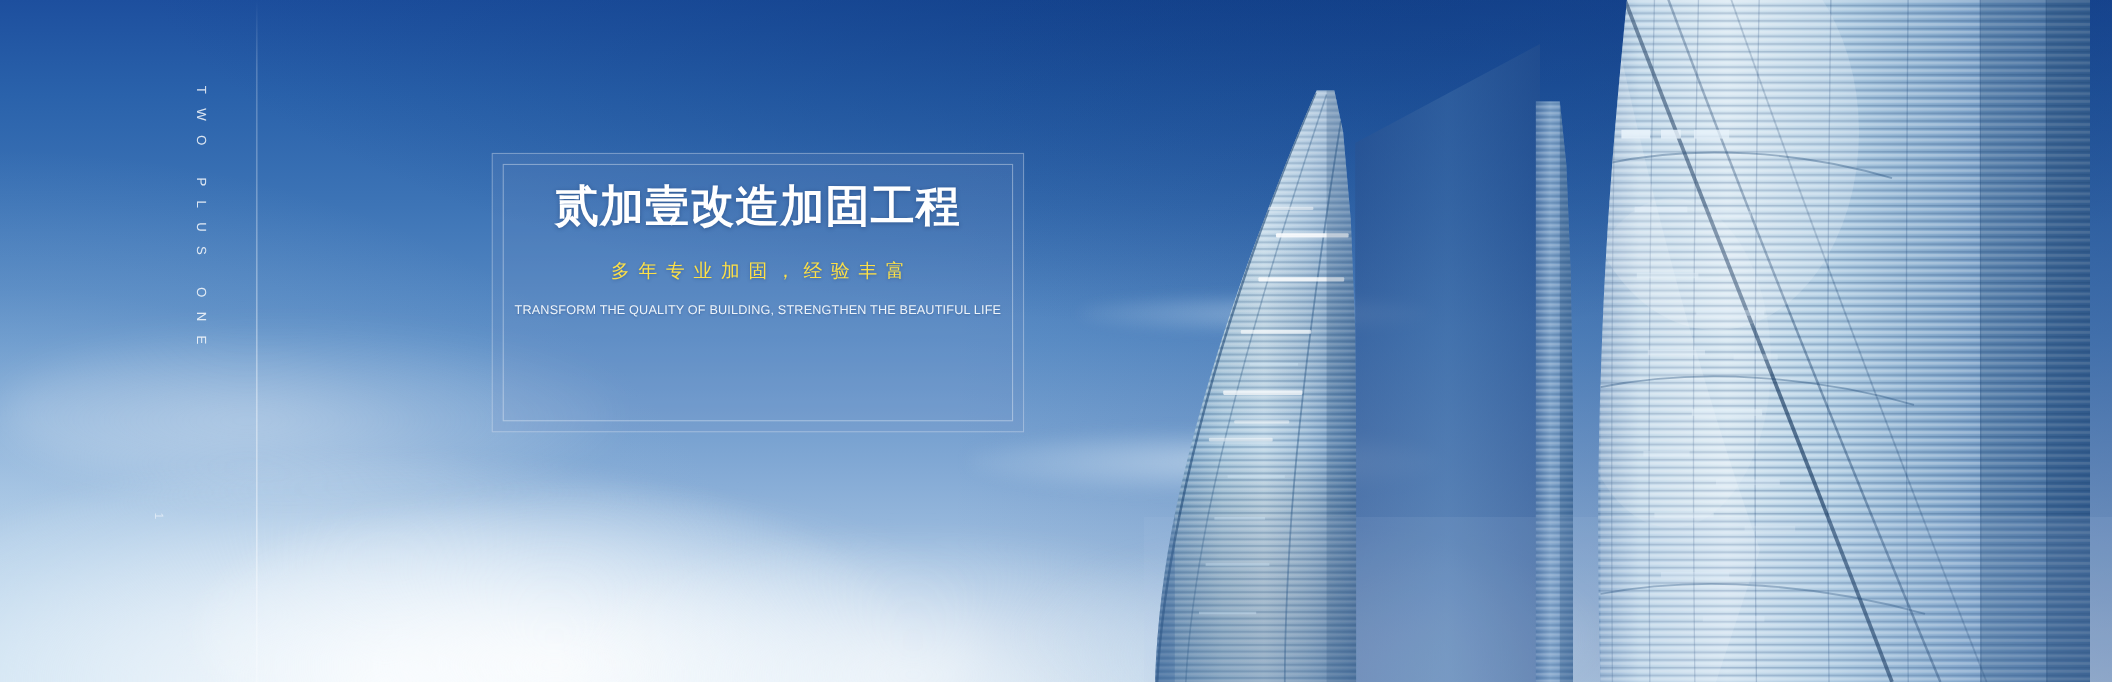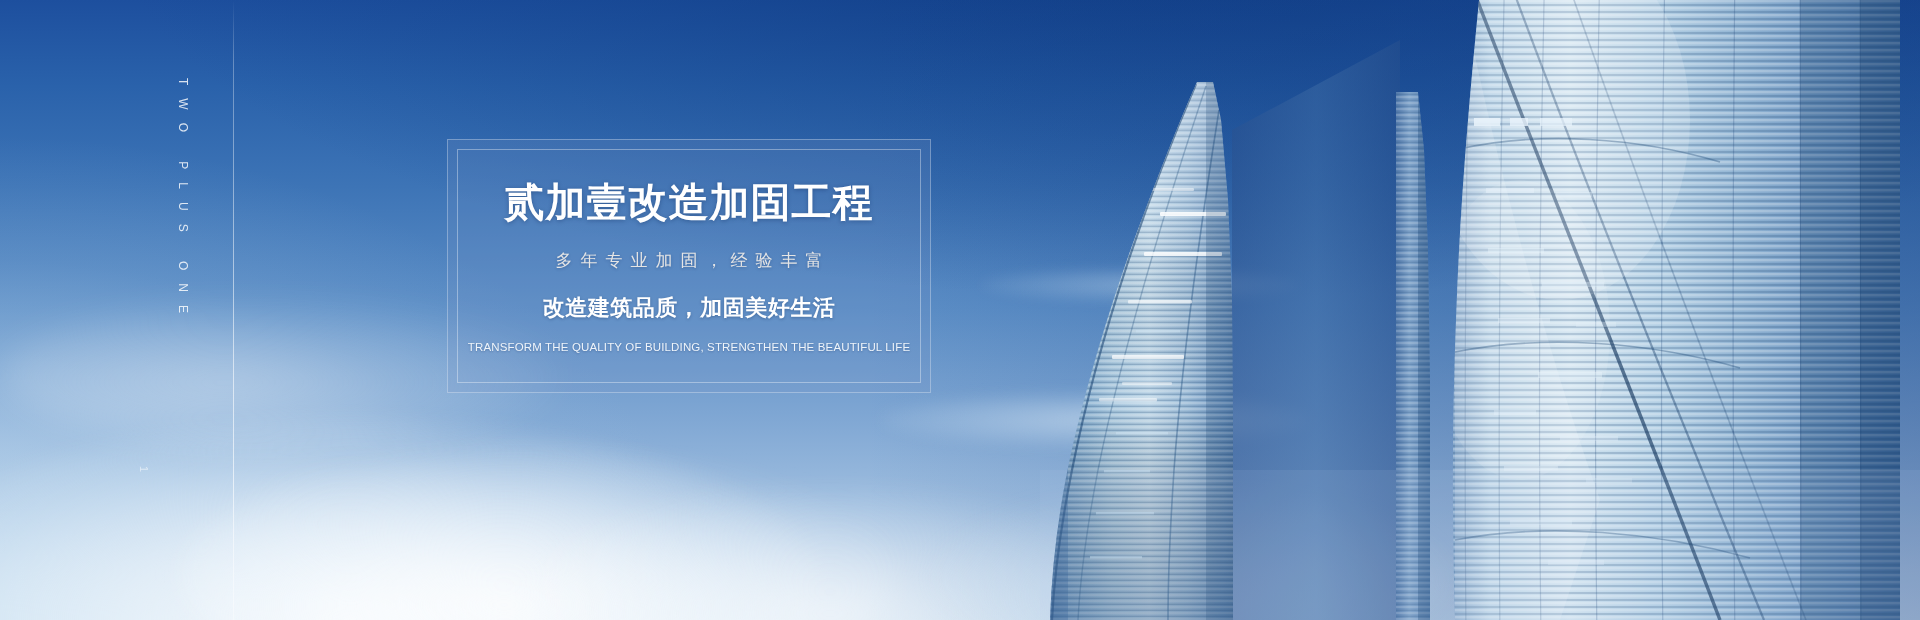--- a/index.html
+++ b/index.html
@@ -163,41 +163,41 @@
     background:rgba(118,152,200,0.20);
   }
   .panel-inner {
     position:absolute;
     left:9px; top:9px; right:9px; bottom:9px;
     border:1px solid rgba(255,255,255,0.36);
   }
 
   .panel-content {
     position:absolute;
-    left:447px; top:139px;
+    left:447px; top:125px;
     width:484px; height:254px;
     display:flex;
     flex-direction:column;
     align-items:center;
     justify-content:flex-start;
     padding-top:42px;
   }
 
   .title-main {
     color:#ffffff;
     font-size:40px;
     font-weight:bold;
     letter-spacing:1px;
     line-height:1.05;
     text-shadow:0 1px 4px rgba(12,40,88,0.38);
     white-space:nowrap;
   }
   .title-sub {
     margin-top:26px;
-    color:#e5e5e5;
+    color:#fde047;
     font-size:17px;
     font-weight:400;
     letter-spacing:8px;
     padding-left:8px;
     text-shadow:0 1px 3px rgba(12,40,88,0.30);
     white-space:nowrap;
   }
   .title-slogan {
     margin-top:21px;
     color:#ffffff;
@@ -405,17 +405,16 @@
   <div class="vert-brand">TWO PLUS ONE</div>
   <div class="vert-num">1</div>
 
   <div class="panel-outer">
     <div class="panel-inner"></div>
   </div>
 
   <div class="panel-content">
     <div class="title-main">贰加壹改造加固工程</div>
     <div class="title-sub">多年专业加固，经验丰富</div>
-    <div class="title-slogan">改造建筑品质，加固美好生活</div>
     <div class="title-en">TRANSFORM THE QUALITY OF BUILDING, STRENGTHEN THE BEAUTIFUL LIFE</div>
   </div>
 
 </div>
 
 </body></html>

